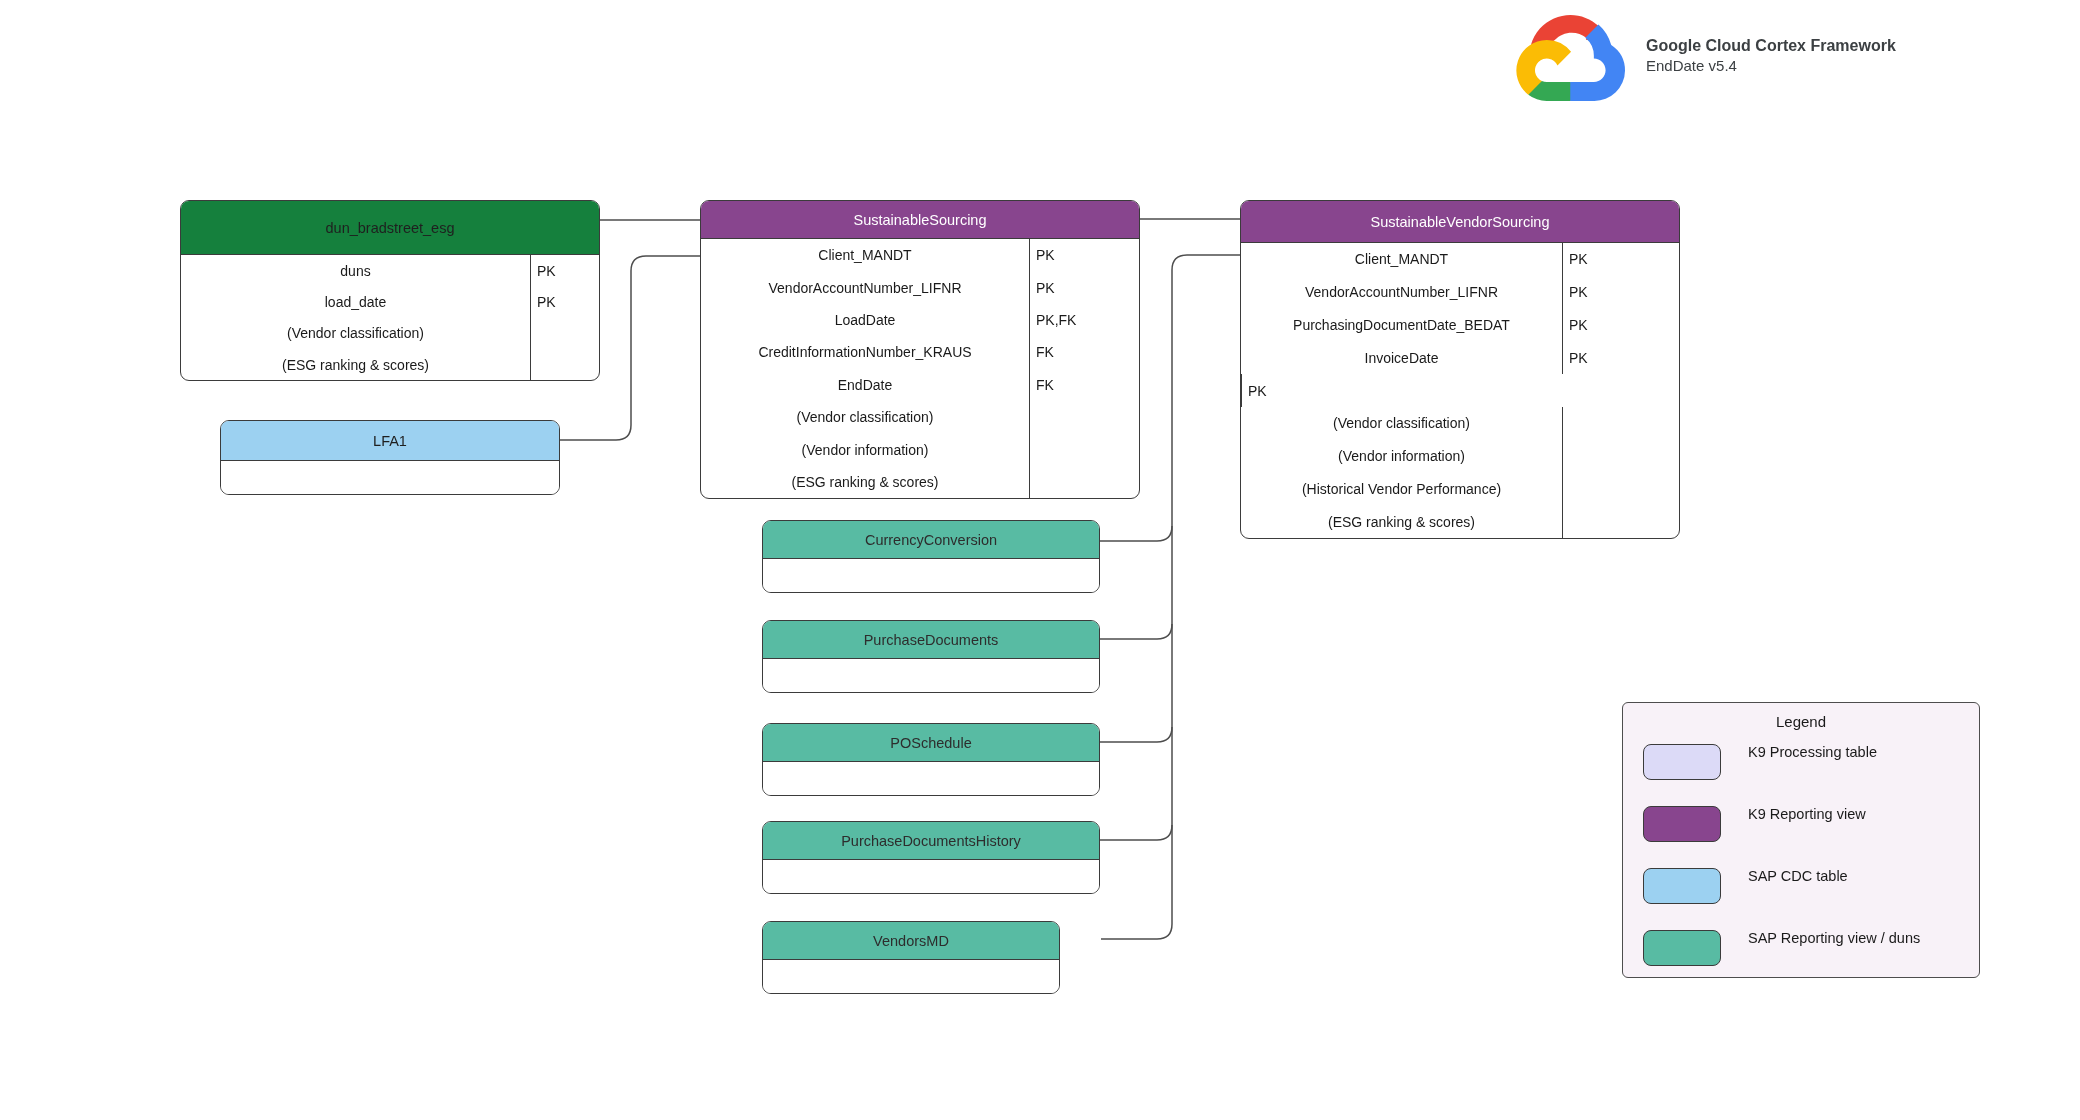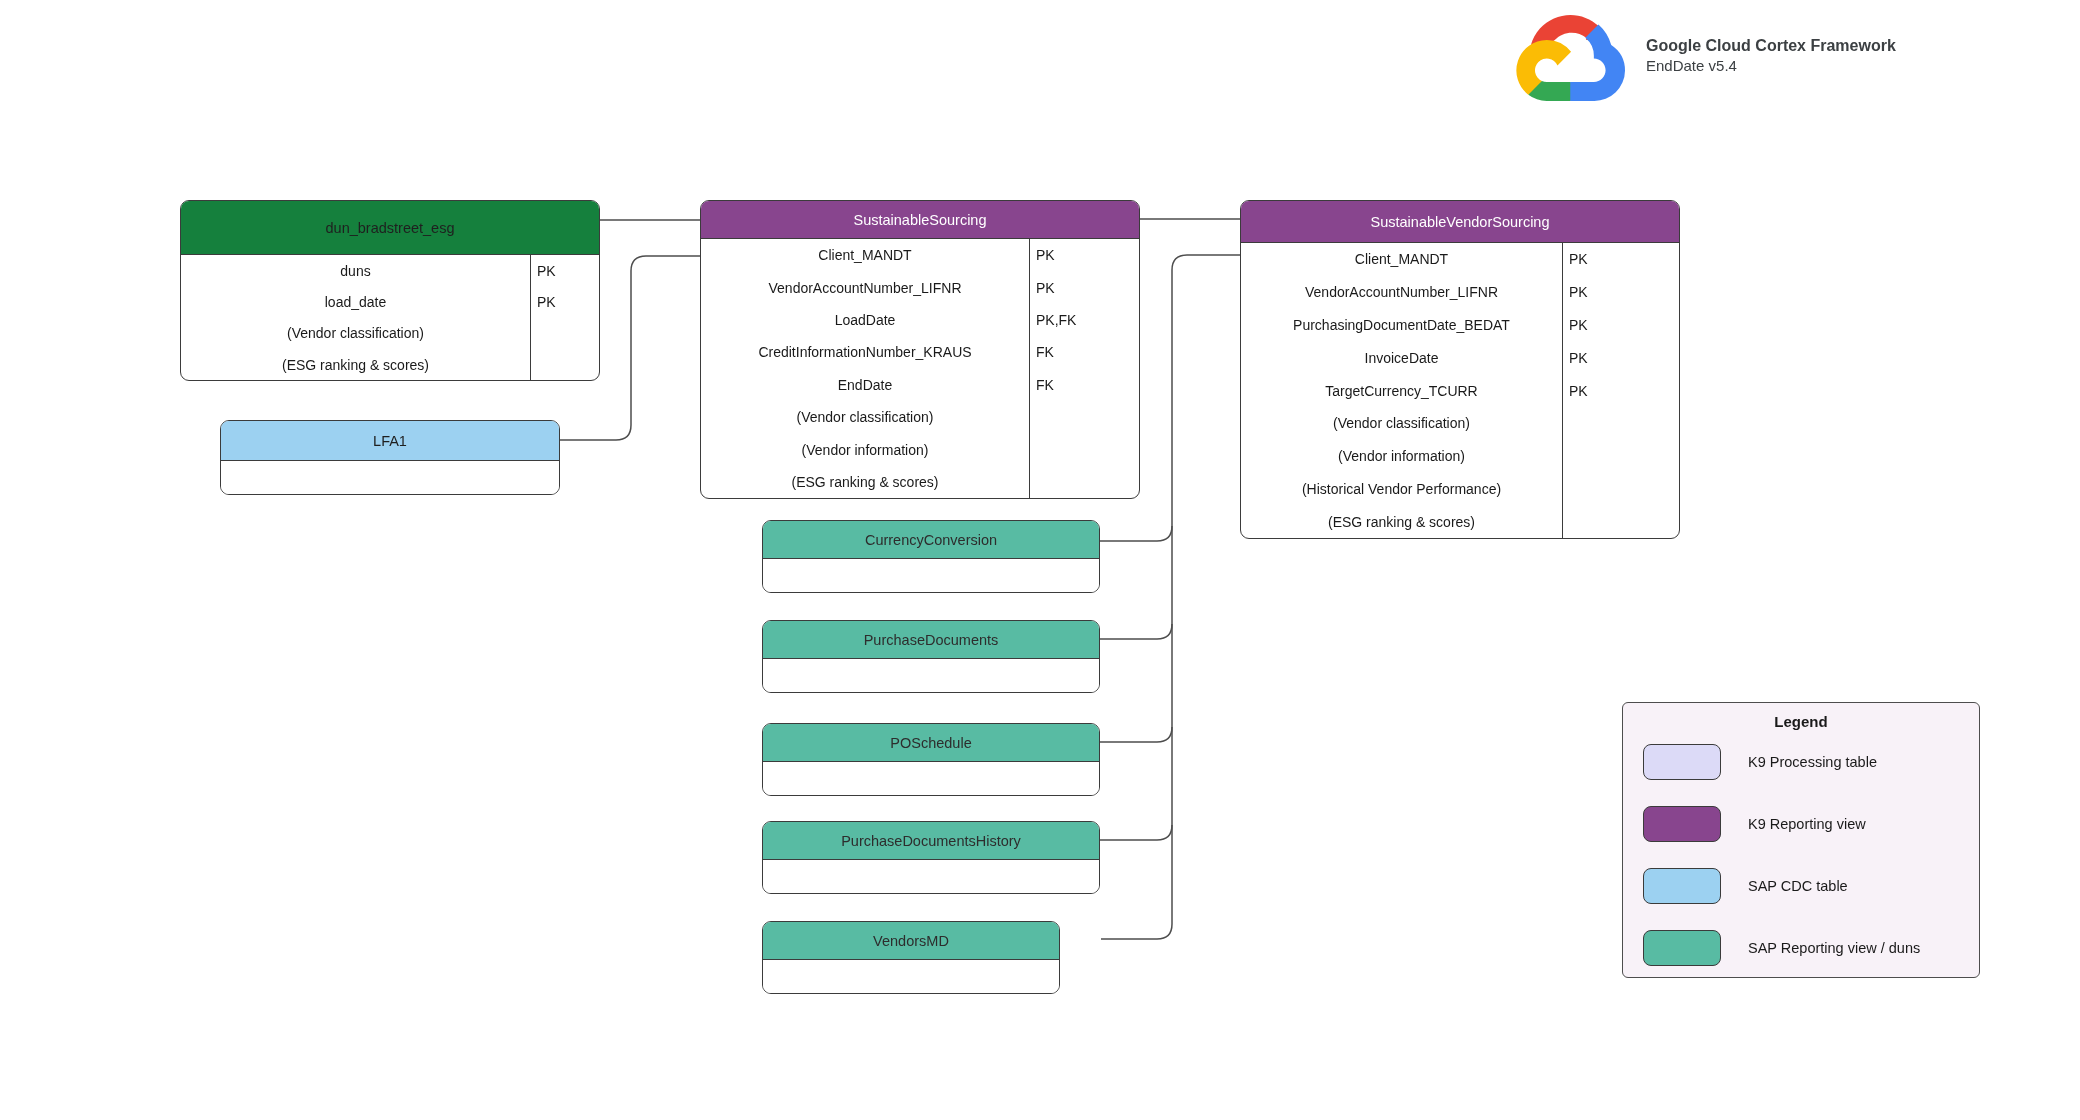--- a/index.html
+++ b/index.html
@@ -19,24 +19,24 @@
         box-sizing:border-box;padding-left:6px;font-size:14px;white-space:nowrap;}
   .tbody-empty{background:#fff;}
 
   .brand{position:absolute;left:1515px;top:11px;display:flex;align-items:center;gap:19px;}
   .brand-text .t1{font-size:16px;font-weight:bold;color:#3c4043;line-height:1.25;}
   .brand-text .t2{font-size:15px;color:#3c4043;line-height:1.3;}
 
   .legend{position:absolute;left:1622px;top:702px;width:358px;height:276px;
           box-sizing:border-box;background:#f8f2f8;border:1.5px solid #4d4d4d;
           border-radius:6px;}
-  .legend-title{text-align:center;font-weight:bold;font-size:15px;margin-top:10px;}
+  .legend-title{text-align:center;font-weight:normal;font-size:15px;margin-top:10px;}
   .legend-items{position:absolute;left:20px;top:41px;display:flex;
                 flex-direction:column;gap:26px;}
-  .legend-item{display:flex;align-items:center;}
+  .legend-item{display:flex;align-items:flex-start;}
   .legend-swatch{width:78px;height:36px;border:1.5px solid #3b3b3b;
                  border-radius:8px;box-sizing:border-box;}
   .legend-label{margin-left:27px;font-size:14.5px;white-space:nowrap;}
 </style>
 </head>
 <body>
 
 <div class="canvas">
 
   <svg class="connectors">
@@ -117,21 +117,20 @@
         </div>
         <div class="trow" style="height: 32.8px;">
           <div class="tfield">PurchasingDocumentDate_BEDAT</div>
           <div class="tkey" style="width: 117px;">PK</div>
         </div>
         <div class="trow" style="height: 32.8px;">
           <div class="tfield">InvoiceDate</div>
           <div class="tkey" style="width: 117px;">PK</div>
         </div>
         <div class="trow" style="height: 32.8px;">
-          <div class="tfield">TargetCurrency_TCURR</div>
           <div class="tkey" style="width: 117px;">PK</div>
         </div>
         <div class="trow" style="height: 32.8px;">
           <div class="tfield">(Vendor classification)</div>
           <div class="tkey" style="width: 117px;"></div>
         </div>
         <div class="trow" style="height: 32.8px;">
           <div class="tfield">(Vendor information)</div>
           <div class="tkey" style="width: 117px;"></div>
         </div>

